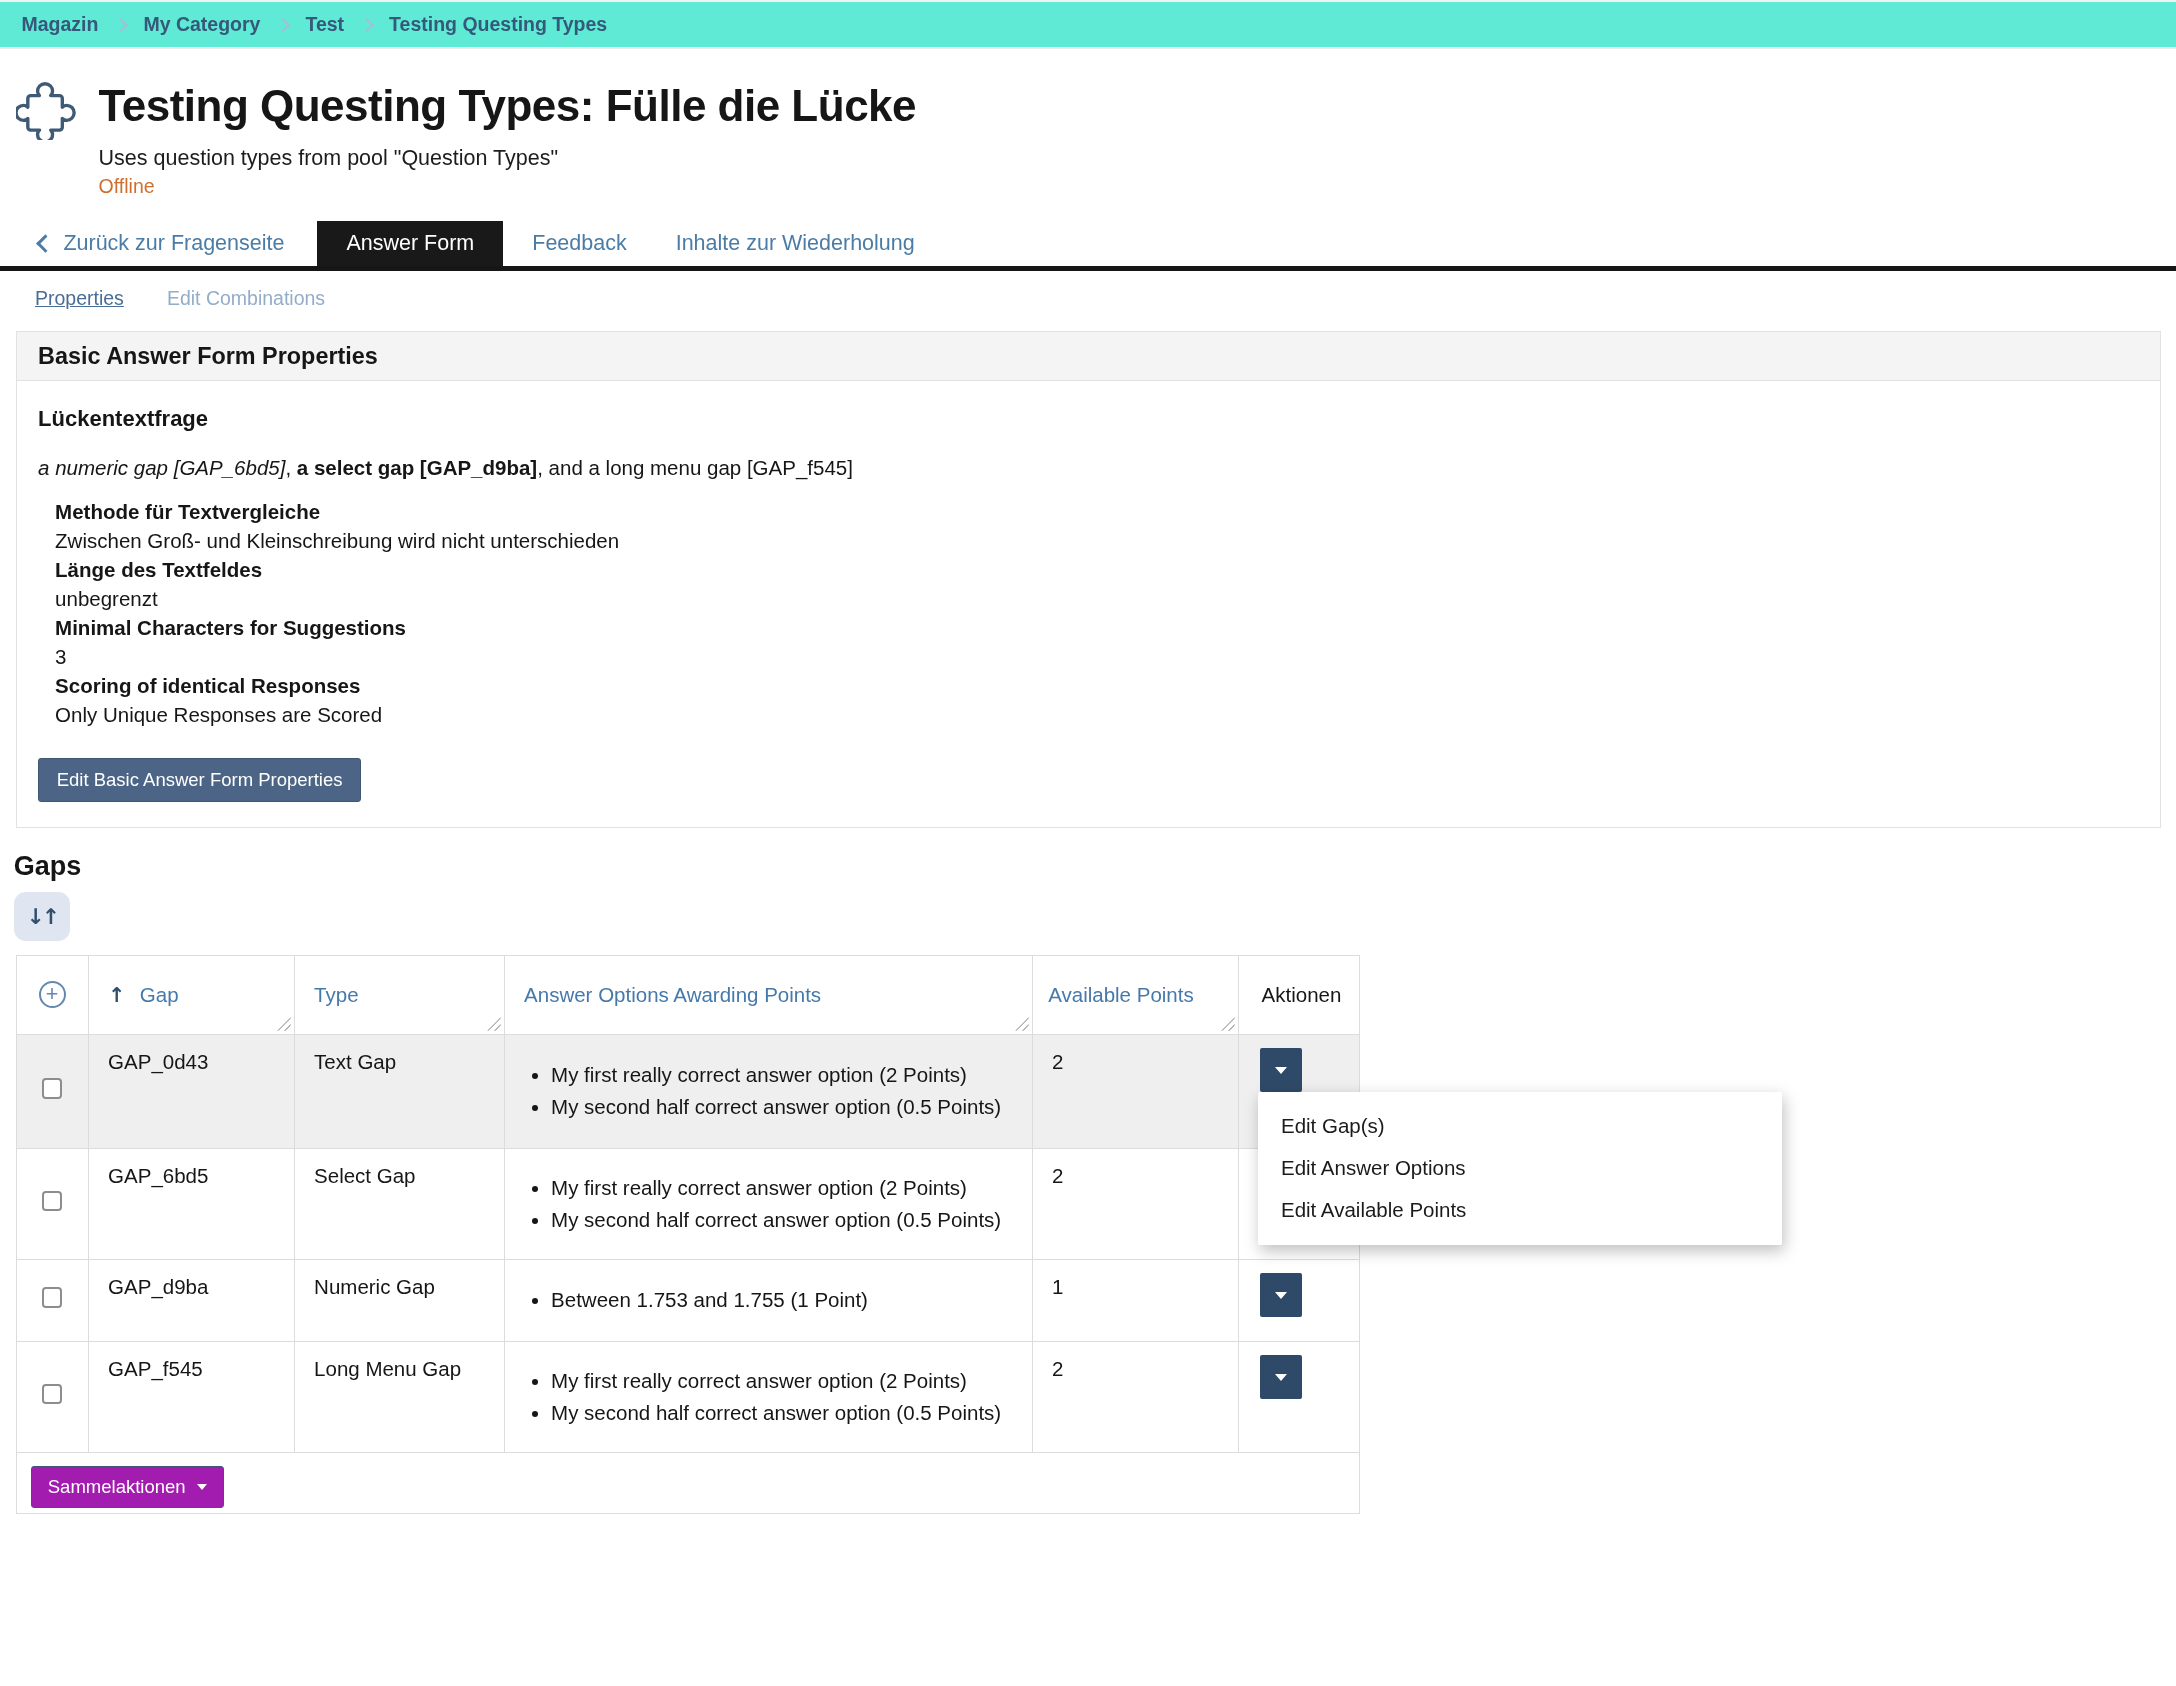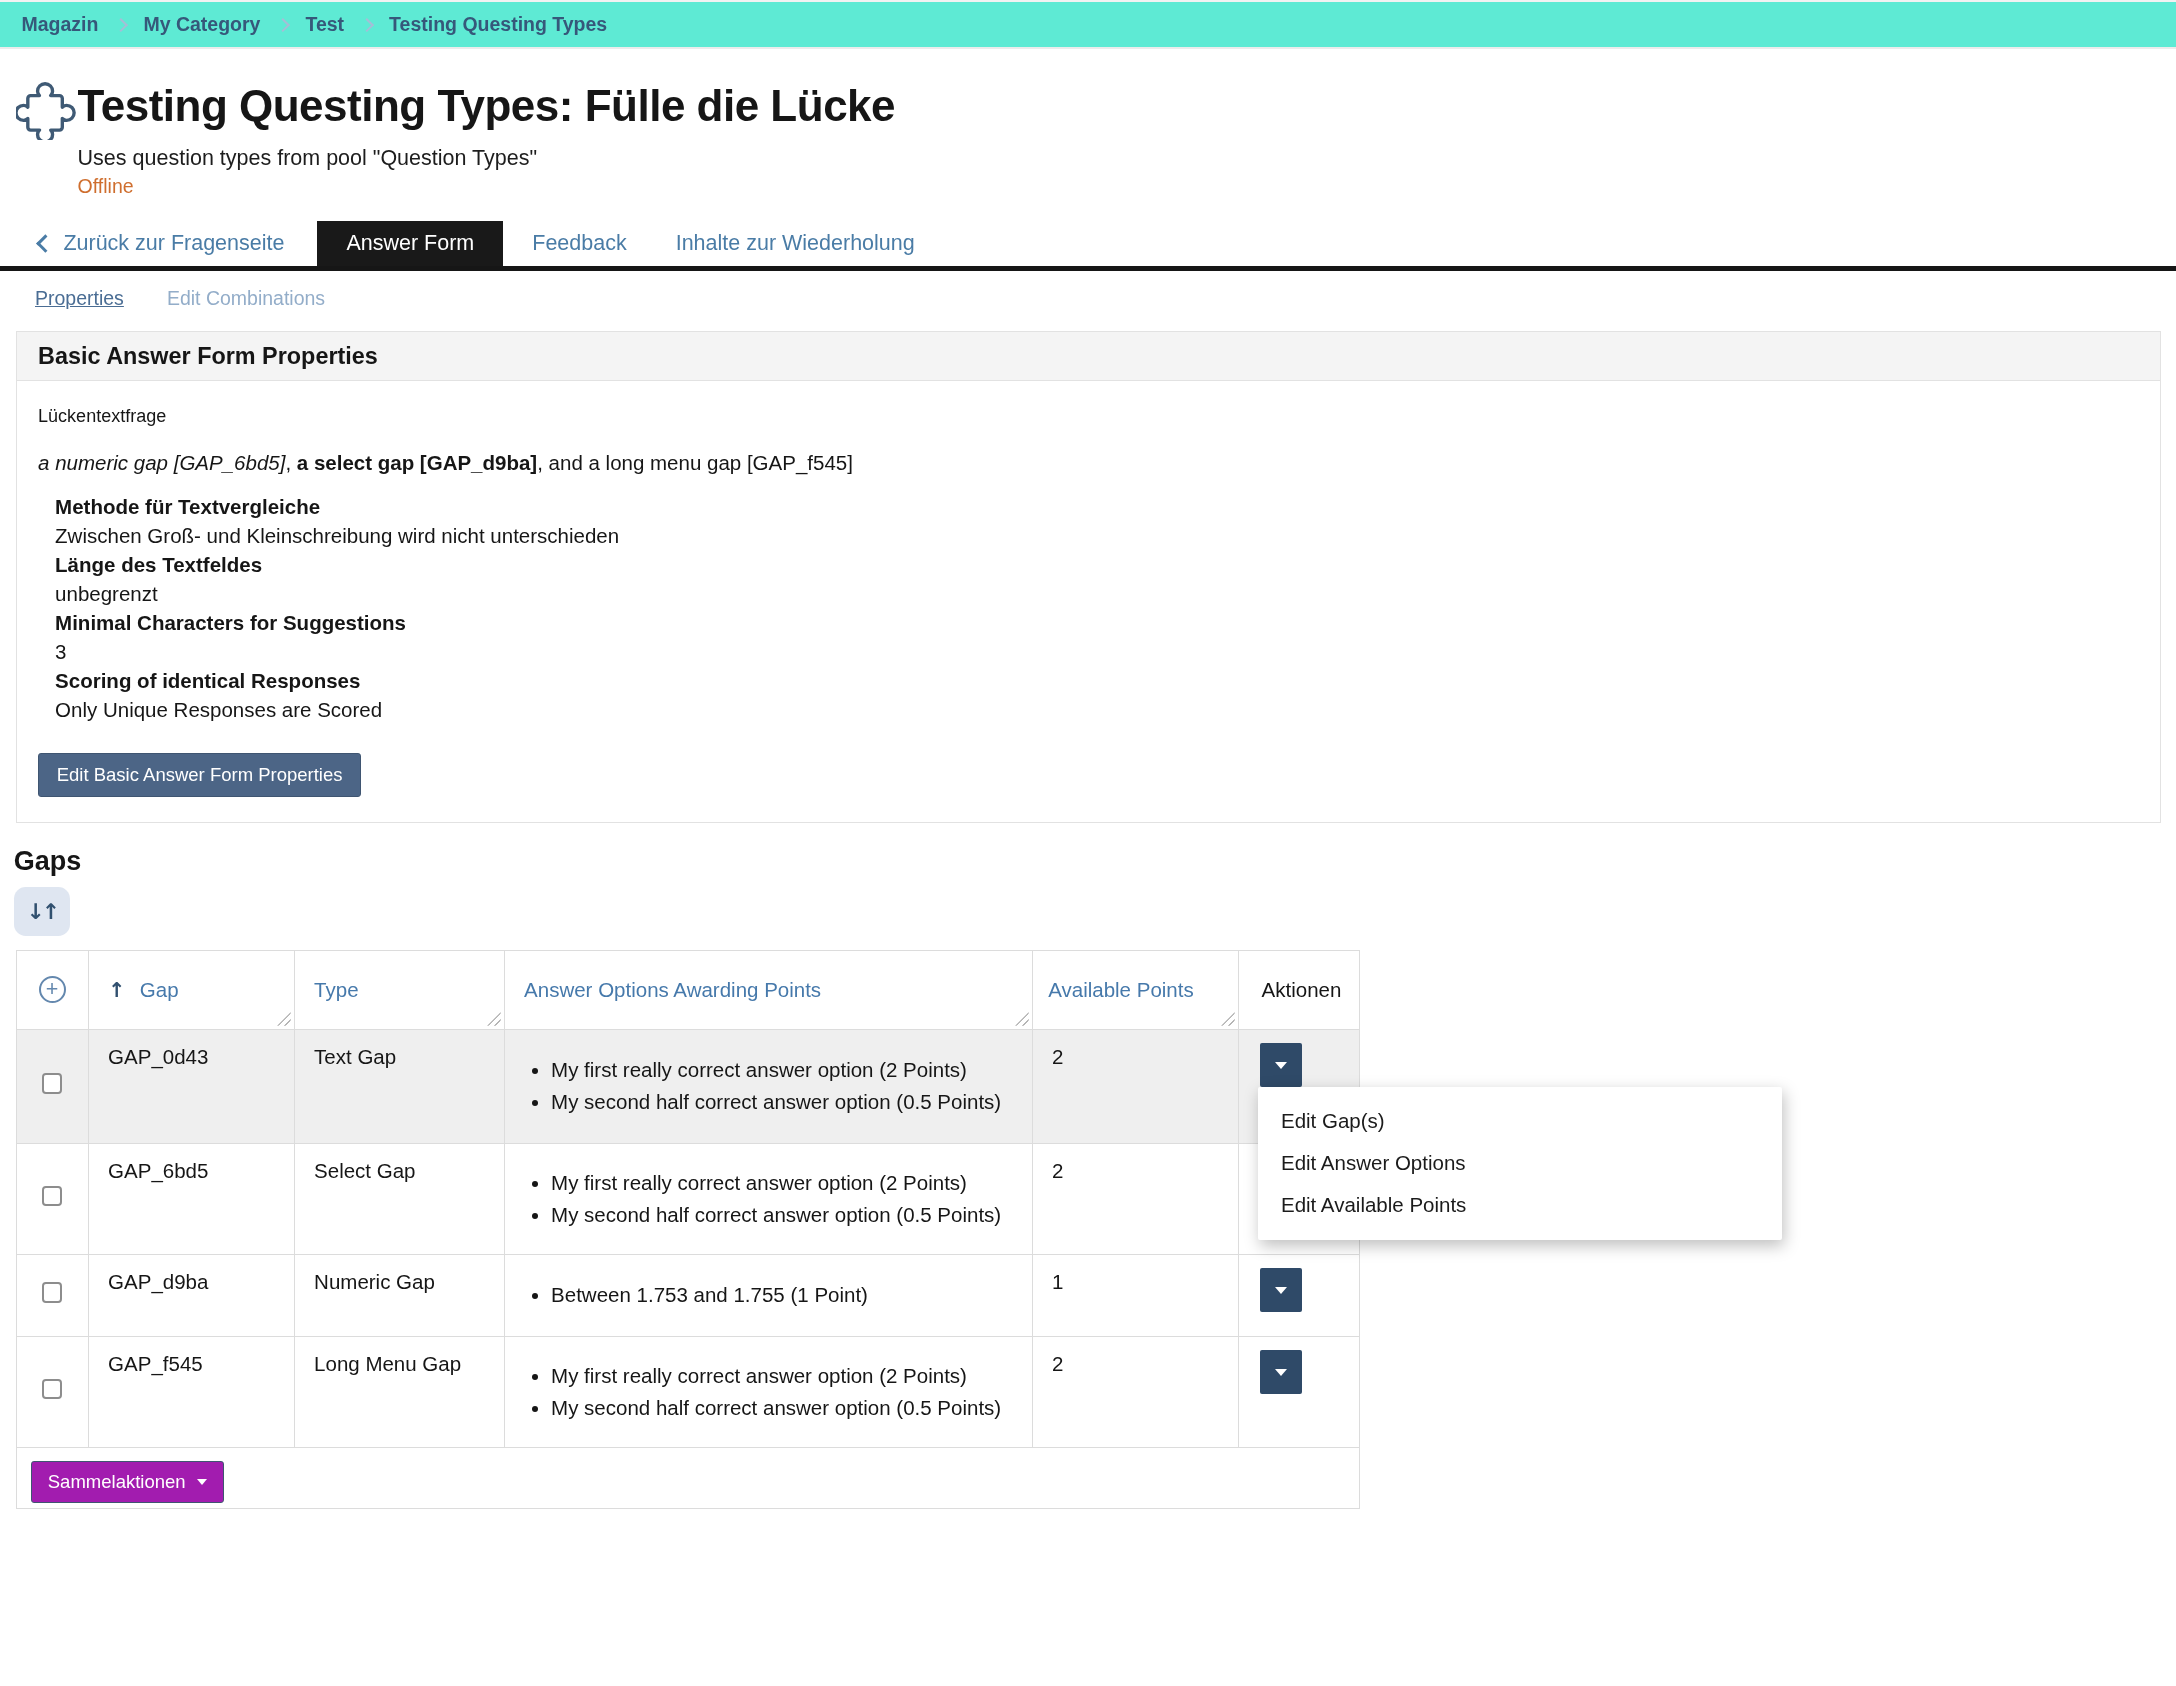--- a/index.html
+++ b/index.html
@@ -9,21 +9,21 @@
   
   .crumbbar { height:49px; border-top:2.9px solid #f2f2f2; border-bottom:2px solid #ececec;
               display:flex; align-items:center; padding-left:21.5px; background:#5eead4; }
   .crumb { color:#36587a; font-weight:700; font-size:19.5px; text-decoration:none; cursor:pointer; }
   .crumb-sep { width:9.8px; height:9.8px; border-top:2px solid #a5bed6; border-right:2px solid #a5bed6;
                transform:rotate(45deg); margin:0 17.6px; display:inline-block; }
 
   
   .pagehead { display:flex; padding:27px 0 0 15.6px; }
   .pagehead .icon-wrap { width:60px; height:60px; flex:0 0 60px; margin-top:3.9px; }
-  .pagehead .txt { margin-left:2px; }
+  .pagehead .txt { margin-left:23px; }
   .page-title { font-size:44px; font-weight:700; letter-spacing:-0.5px; line-height:60px; }
   .page-sub { font-size:21.5px; margin-top:9.8px; color:#1d1d1d; }
   .page-status { font-size:19.5px; margin-top:3.9px; color:#cf6e2e; }
 
   
   .tabbar { margin-top:23.4px; border-bottom:5.9px solid #161616; display:flex; align-items:stretch;
             height:50px; padding-left:39px; }
   .tab-link { display:flex; align-items:center; color:#4a7ca6; font-size:21.5px; cursor:pointer; }
   .tab-back { margin-right:33px; }
   .back-chev { width:12.7px; height:12.7px; border-left:3.9px solid #4a7ca6; border-bottom:3.9px solid #4a7ca6;
@@ -36,21 +36,21 @@
   
   .subtabs { padding:15.6px 0 0 35px; display:flex; gap:43px; font-size:19.5px; }
   .subtab-active { color:#4a6d94; text-decoration:underline; cursor:pointer; }
   .subtab { color:#93adc9; cursor:pointer; }
 
   
   .panel { margin:21.5px 15.6px 0 15.6px; border:1px solid #e2e2e2; }
   .panel-header { background:#f4f4f4; border-bottom:1px solid #e2e2e2; height:49px;
                   display:flex; align-items:center; padding-left:21.5px; font-size:23.4px; font-weight:700; }
   .panel-body { padding:25px 21.5px 25px 21.5px; background:#fff; }
-  .qtype { font-size:18px; font-weight:400; }
+  .qtype { font-size:22px; font-weight:700; }
   .bigtext { font-size:38px; font-weight:400; margin-top:33px; line-height:47px; }
   .mixedline { font-size:20.5px; margin-top:23.4px; }
   .mixedline .it { font-style:italic; }
   .mixedline .bd { font-weight:700; }
   .props { margin-top:17.6px; font-size:20.5px; line-height:29px;margin-left:17px; }
   .props .lbl { font-weight:700; }
   .btn-primary { display:inline-block; margin-top:29px; background:#4c6586; border:1px solid #3f5571;
                  border-radius:2.9px; color:#fff; font-size:18.5px; padding:9.8px 17.6px; cursor:pointer;
                  font-family:"Liberation Sans", sans-serif; }
 

